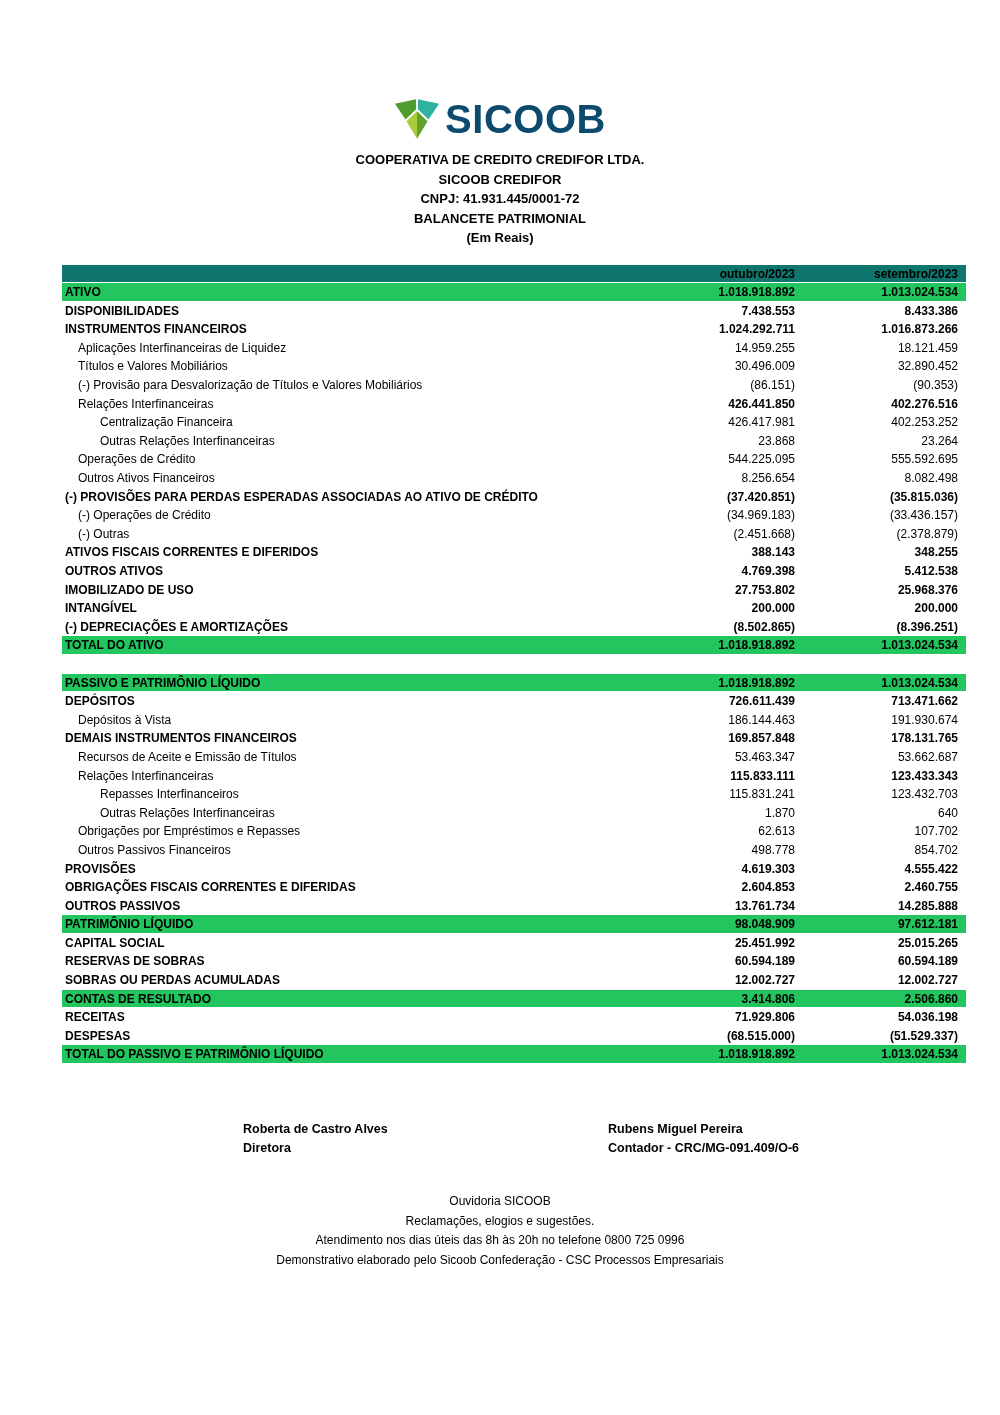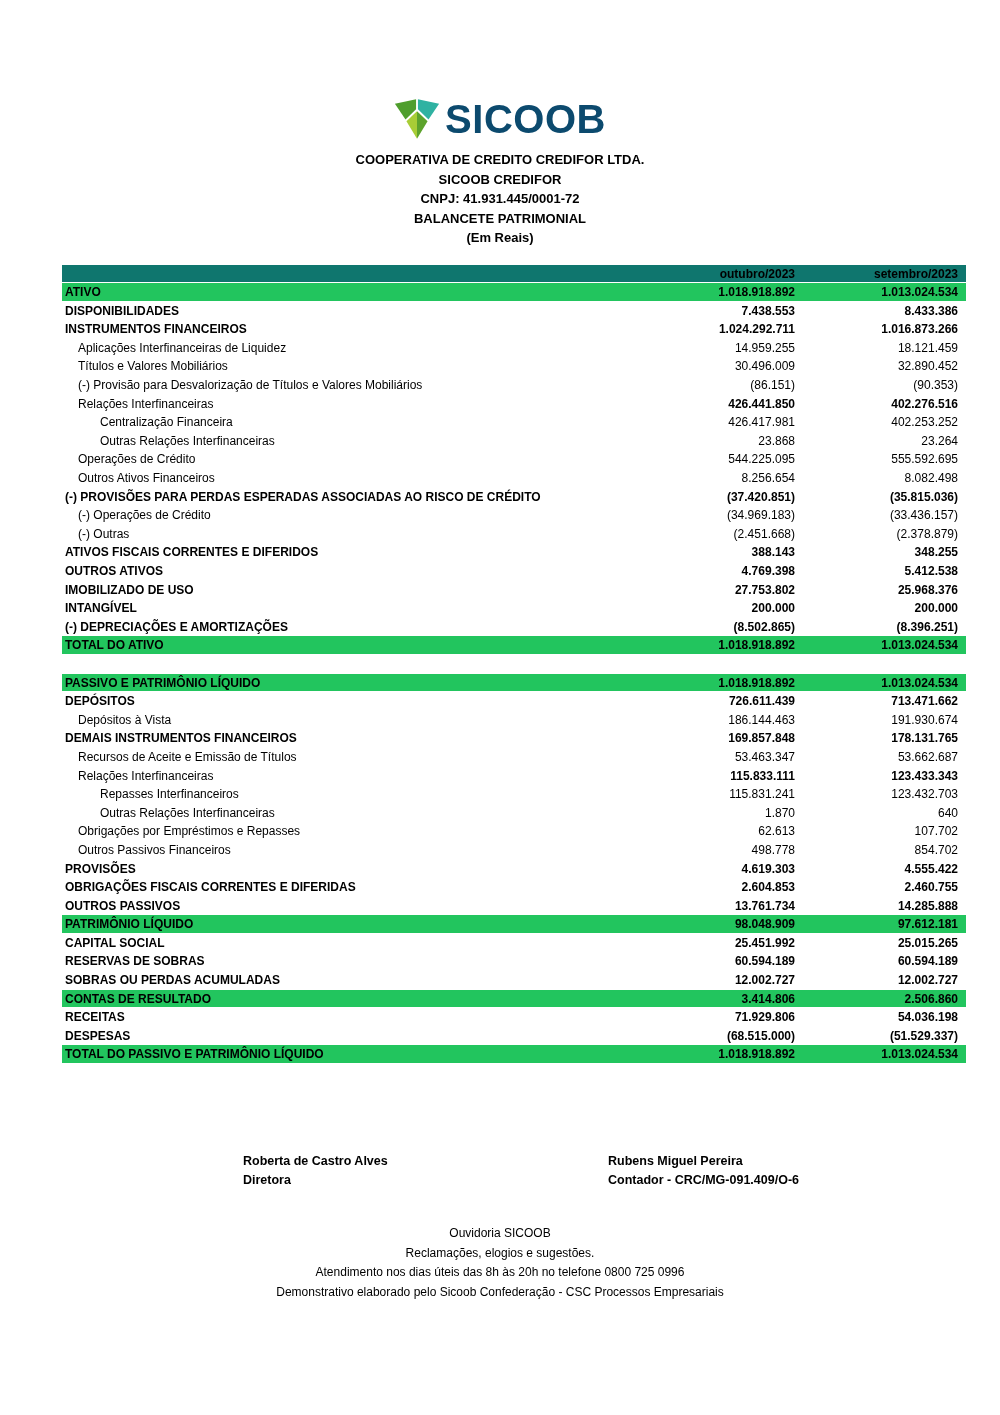--- a/index.html
+++ b/index.html
@@ -21,21 +21,21 @@
   .row.vbold .val{font-weight:bold;}
   .row .label{flex:1;overflow:hidden;padding-left:3px;}
   .row .label.i1{padding-left:16px;}
   .row .label.i2{padding-left:38px;}
   .val{width:163px;text-align:right;}
   .val.c2{padding-right:8px;}
   .spacer-row{height:18.6px;}
   .head-row{display:flex;height:18.6px;line-height:18.6px;background:#0f766e;box-shadow:inset 0 -1px 0 #ffffff;font-weight:bold;padding-left:44px;}
   .head-row .label{flex:1;}
   
-  .signatures{position:relative;height:40px;margin-top:88px;}
+  .signatures{position:relative;height:40px;margin-top:56px;}
   .sig{position:absolute;top:0;font-weight:bold;font-size:12.5px;line-height:18.5px;}
   .sig.left{left:243px;}
   .sig.right{left:608px;}
   
   .footer{text-align:center;font-size:12px;line-height:19.7px;margin-top:32px;}
 </style>
 </head>
 <body>
 
 <div class="page">
@@ -125,21 +125,21 @@
     <span class="val c2">555.592.695</span>
   </div>
 
   <div class="row">
     <span class="label i1">Outros Ativos Financeiros</span>
     <span class="val c1">8.256.654</span>
     <span class="val c2">8.082.498</span>
   </div>
 
   <div class="row bold">
-    <span class="label">(-) PROVISÕES PARA PERDAS ESPERADAS ASSOCIADAS AO RISCO DE CRÉDITO</span>
+    <span class="label">(-) PROVISÕES PARA PERDAS ESPERADAS ASSOCIADAS AO ATIVO DE CRÉDITO</span>
     <span class="val c1">(37.420.851)</span>
     <span class="val c2">(35.815.036)</span>
   </div>
 
   <div class="row">
     <span class="label i1">(-) Operações de Crédito</span>
     <span class="val c1">(34.969.183)</span>
     <span class="val c2">(33.436.157)</span>
   </div>
 

